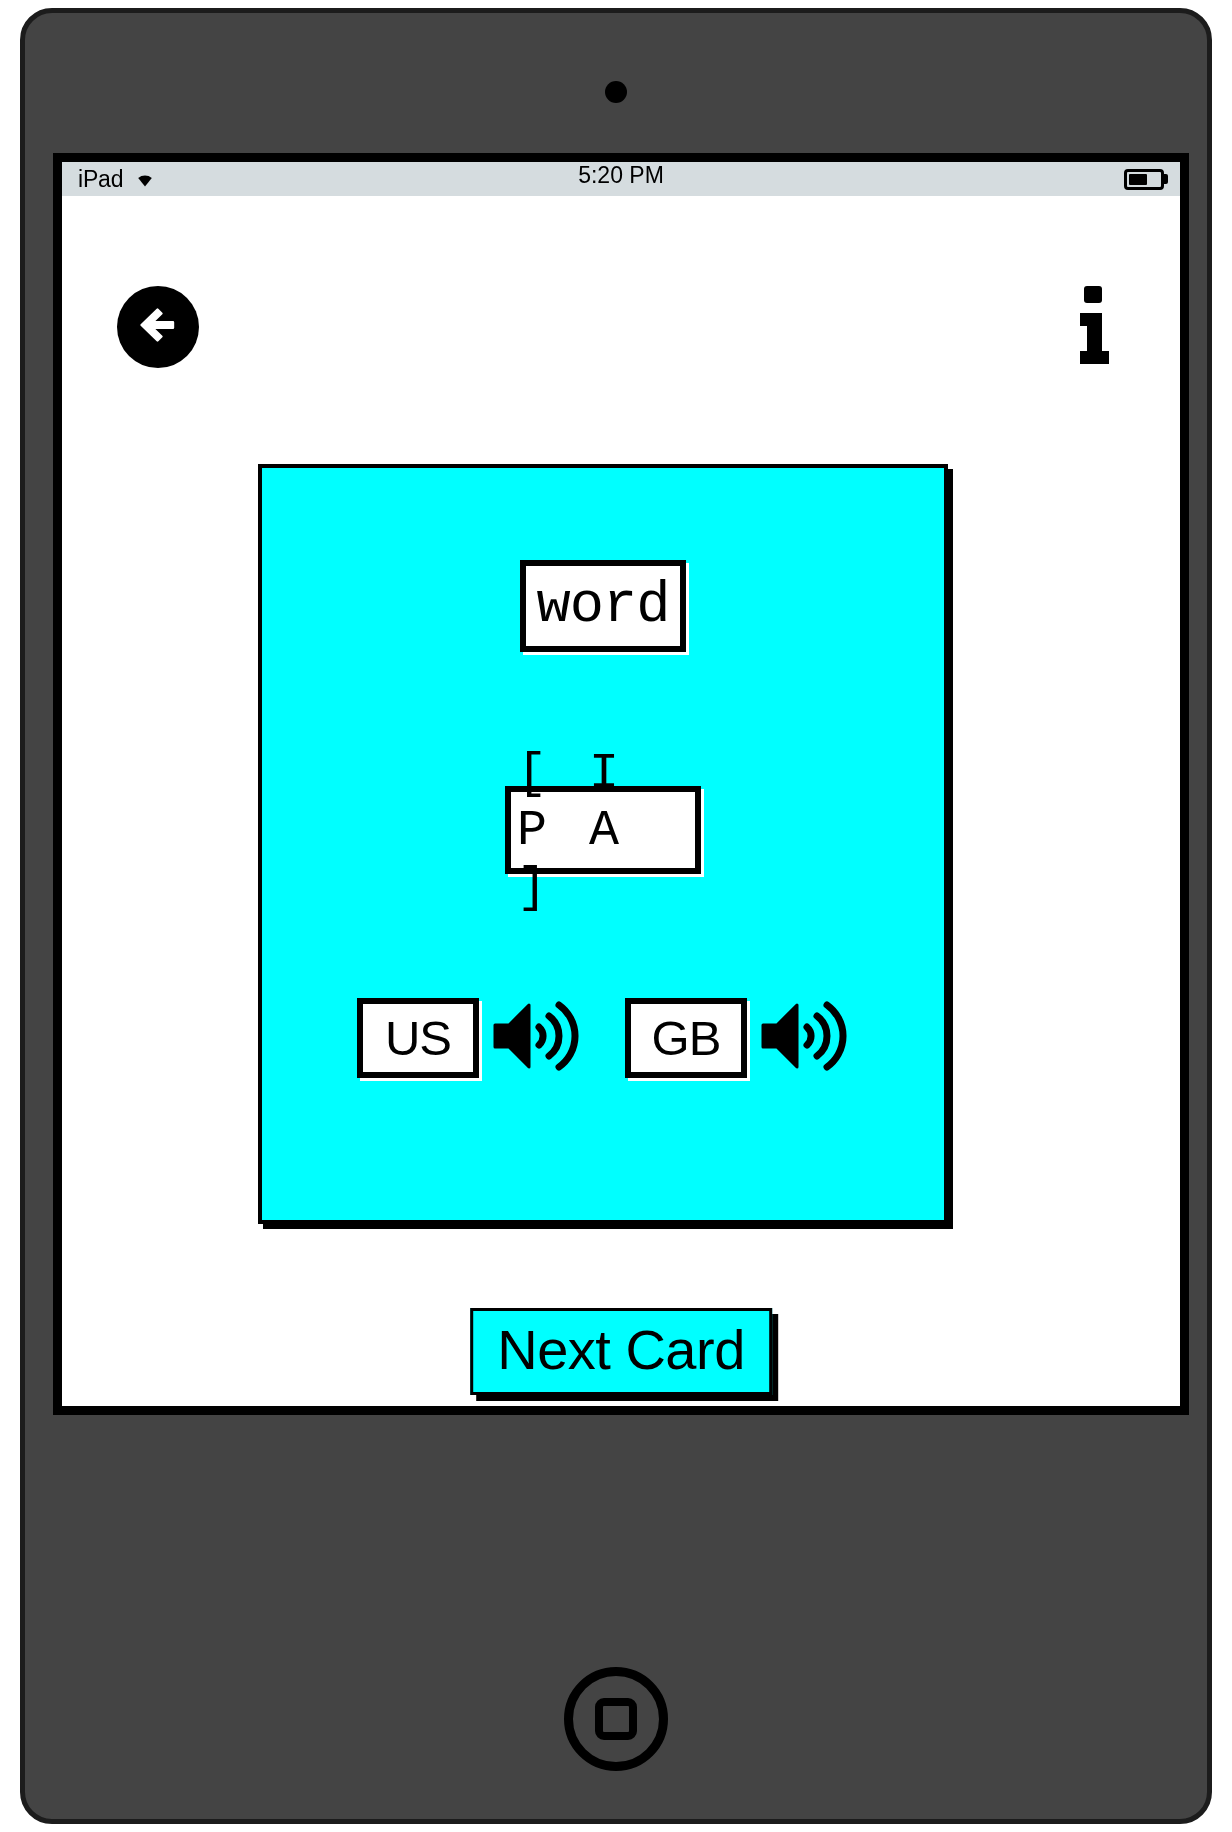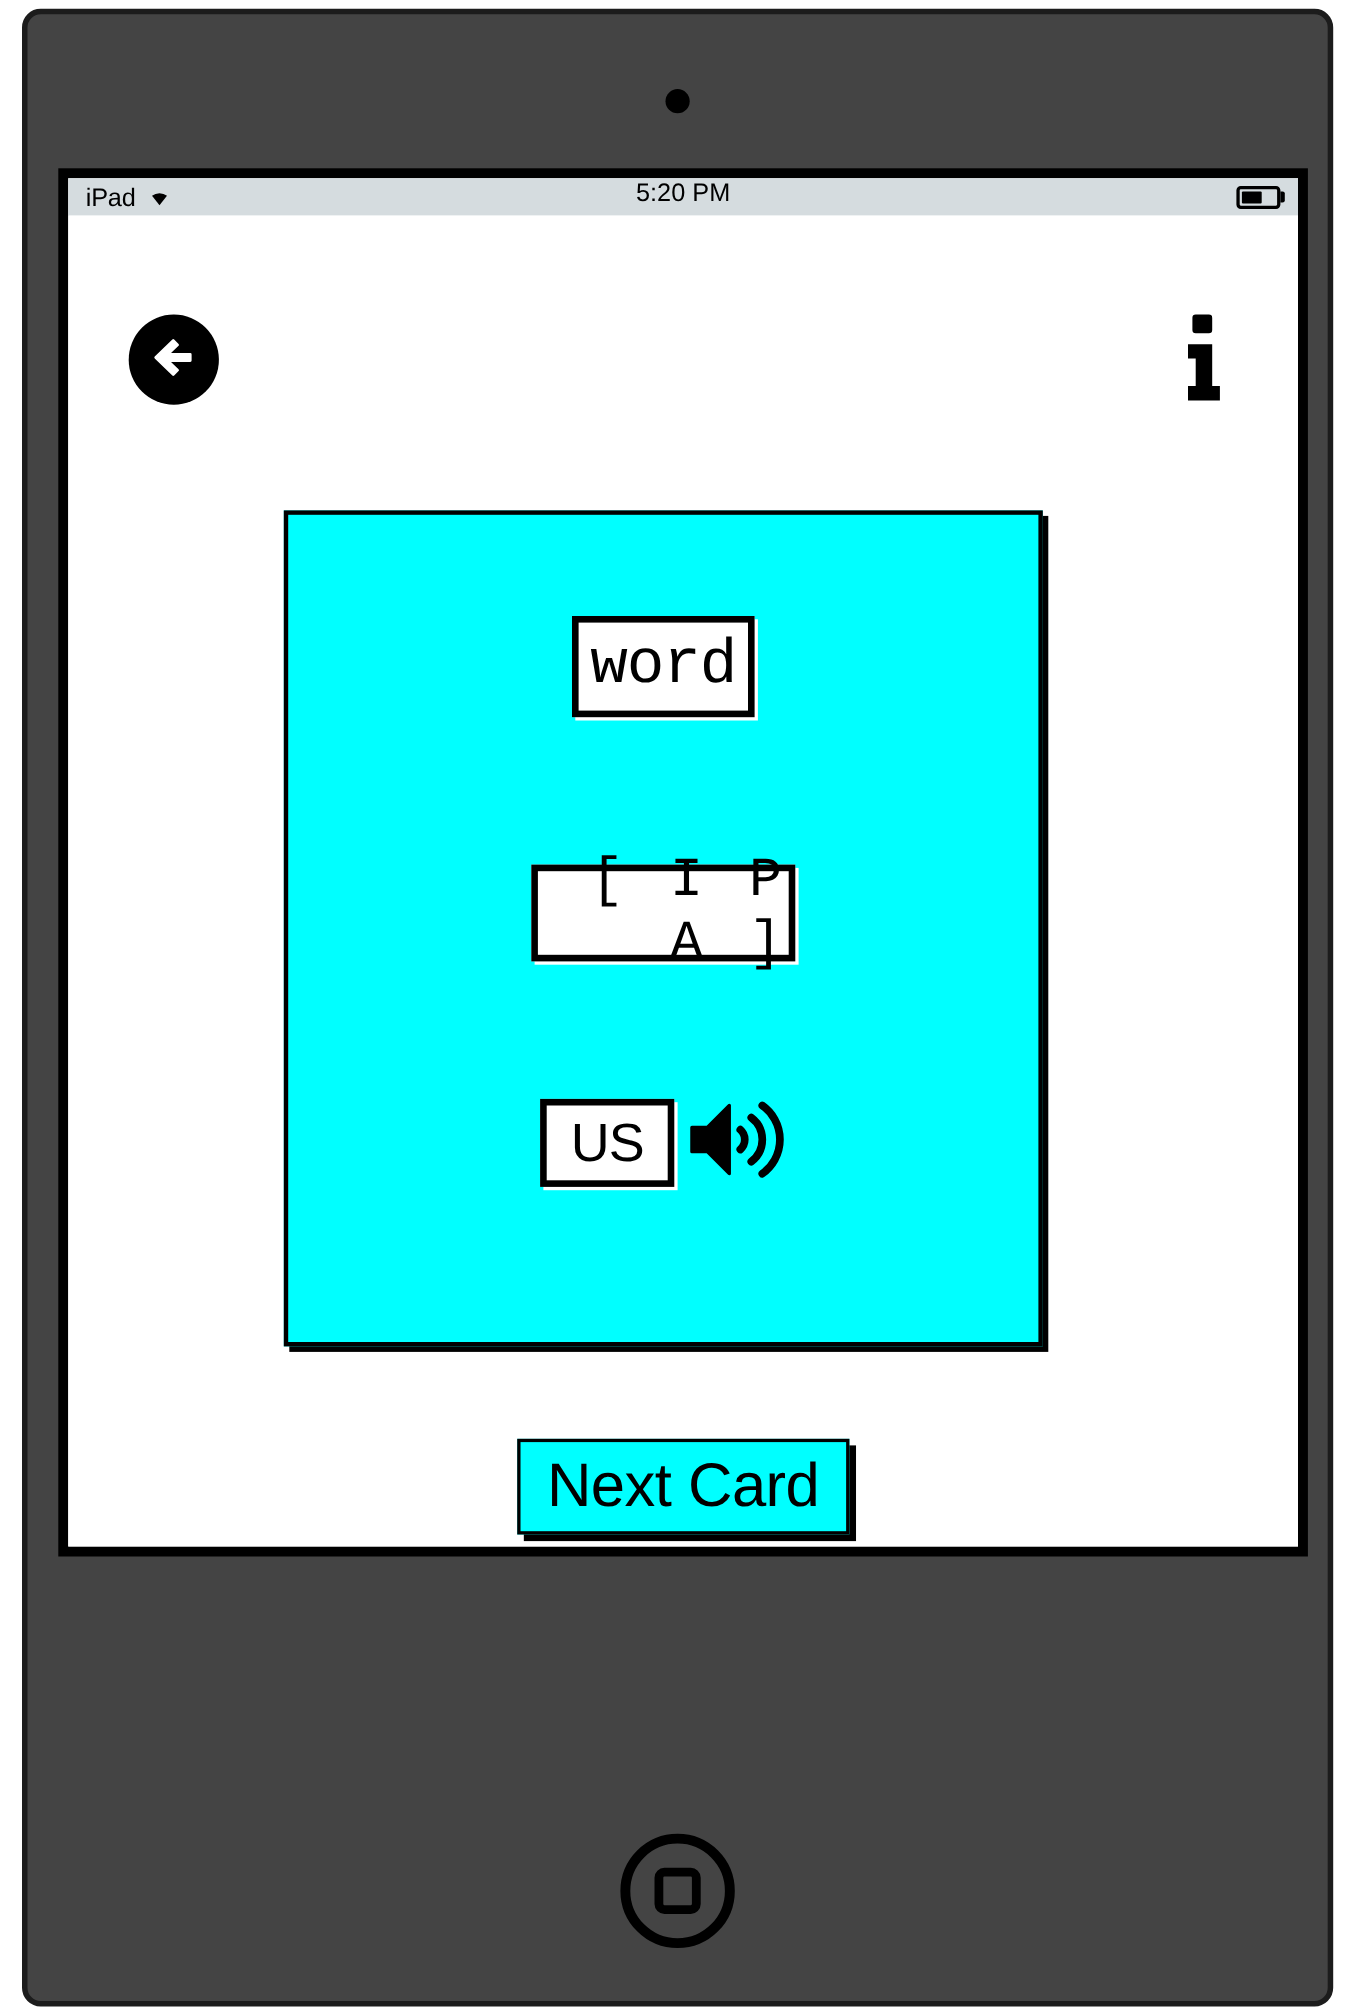--- a/index.html
+++ b/index.html
@@ -9,21 +9,21 @@
     overflow:hidden;
   }
 
   
   .device{
     position:absolute;
     left:20px;top:8px;
     width:1192px;height:1816px;
     background:#444444;
     border:5px solid #1c1c1c;
-    border-radius:17px;
+    border-radius:32px;
     box-sizing:border-box;
   }
   .camera{
     position:absolute;
     left:50%;top:68px;
     width:22px;height:22px;
     margin-left:-11px;
     background:#000000;
     border-radius:50%;
   }
@@ -159,26 +159,25 @@
   .word-chip{
     left:50%;top:92px;
     transform:translateX(-50%);
     width:166px;height:92px;
     font-size:57px;
     letter-spacing:-1px;
   }
   .ipa-chip{
     left:50%;top:318px;
     transform:translateX(-50%);
-    width:240px;height:88px;
+    width:196px;height:88px;
     font-size:50px;
     letter-spacing:6px;
     padding-left:6px;
     box-sizing:border-box;
-    text-align:right;
   }
 
   .audio-row{
     position:absolute;
     left:0;right:0;top:528px;
     display:flex;
     justify-content:center;
     gap:44px;
   }
   .audio-group{
@@ -287,20 +286,33 @@
               <span class="speaker-icon">
                 <svg width="92" height="80" viewBox="0 0 92 80">
                   <path d="M6 29 h14 L40 9 v62 L20 51 H6 Z" fill="#000" stroke="#000" stroke-width="3" stroke-linejoin="round"></path>
                   <path d="M50 31 a12 12 0 0 1 0 18" fill="none" stroke="#000" stroke-width="7" stroke-linecap="round"></path>
                   <path d="M60 20 a25 25 0 0 1 0 40" fill="none" stroke="#000" stroke-width="7" stroke-linecap="round"></path>
                   <path d="M70 9 a38 38 0 0 1 0 62" fill="none" stroke="#000" stroke-width="7" stroke-linecap="round"></path>
                 </svg>
               </span>
             </div>
 
+            <div class="audio-group">
+              <div class="locale-chip">
+                <span>GB</span>
+              </div>
+              <span class="speaker-icon">
+                <svg width="92" height="80" viewBox="0 0 92 80">
+                  <path d="M6 29 h14 L40 9 v62 L20 51 H6 Z" fill="#000" stroke="#000" stroke-width="3" stroke-linejoin="round"></path>
+                  <path d="M50 31 a12 12 0 0 1 0 18" fill="none" stroke="#000" stroke-width="7" stroke-linecap="round"></path>
+                  <path d="M60 20 a25 25 0 0 1 0 40" fill="none" stroke="#000" stroke-width="7" stroke-linecap="round"></path>
+                  <path d="M70 9 a38 38 0 0 1 0 62" fill="none" stroke="#000" stroke-width="7" stroke-linecap="round"></path>
+                </svg>
+              </span>
+            </div>
 
           </div>
         </div>
 
         <div class="next-card">
           <span>Next Card</span>
         </div>
 
       </div>
     </div>

